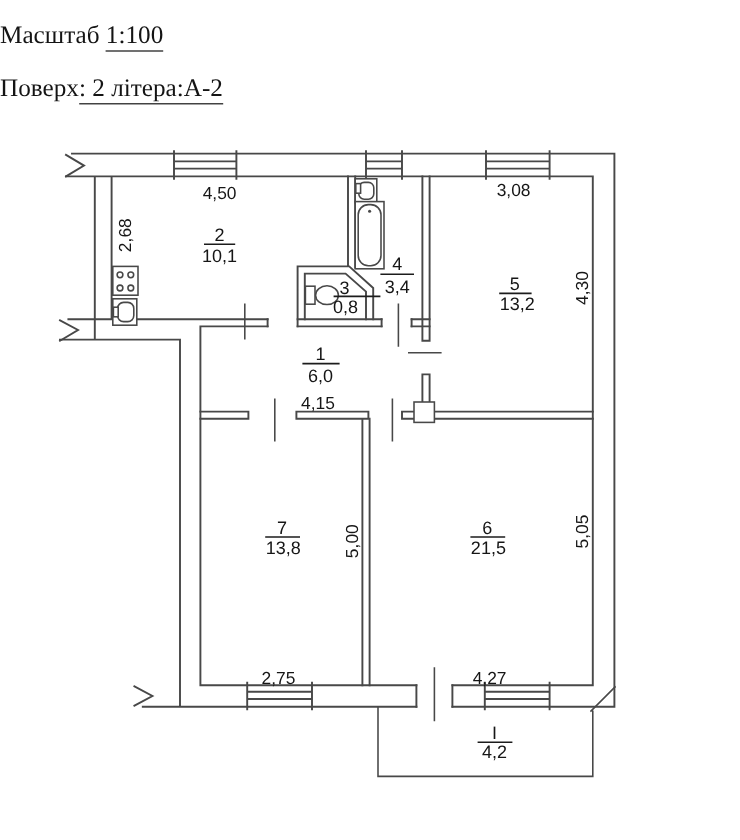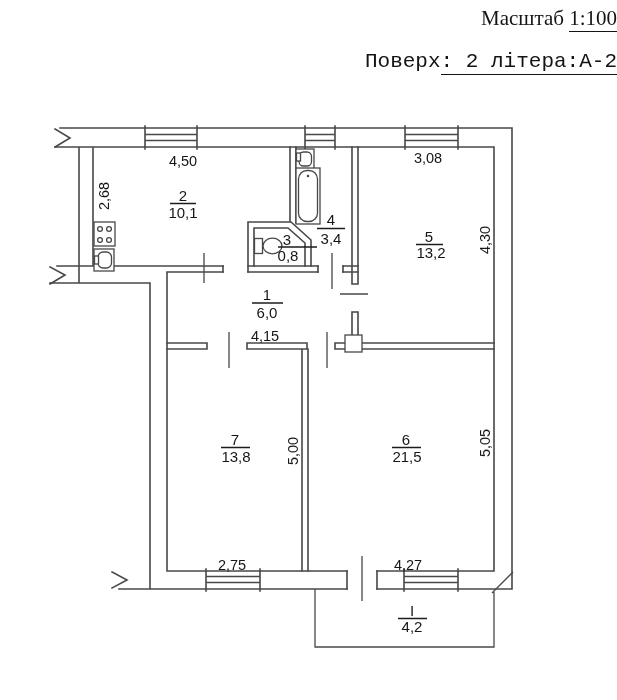--- a/index.html
+++ b/index.html
@@ -1,21 +1,21 @@
 <!DOCTYPE html>
 <html><head>
 <meta charset="utf-8">
 <style>
   html,body{margin:0;padding:0;background:#fff;}
   .canvas{position:relative;width:617px;height:700px;background:#ffffff;overflow:hidden;
           font-family:"Liberation Sans",sans-serif;}
-  .hdr{position:absolute;left:0;width:100%;text-align:right;color:#141414;
-       font-family:"Liberation Serif",serif;font-size:21px;}
+  .hdr{position:absolute;left:0;width:100%;text-align:left;color:#141414;
+       font-family:"Liberation Serif",serif;font-size:21px;margin-top:11px;}
   .hdr1{top:6px;}
-  .hdr2{top:50px;font-family:Liberation Mono, monospace;}
+  .hdr2{top:50px;}
   .u{border-bottom:1.6px solid #141414;padding-bottom:1px;}
   svg{position:absolute;left:0;top:0;}
   .w{stroke:#484848;stroke-width:1.6;fill:none;stroke-linecap:square;}
   .thin{stroke:#484848;stroke-width:1.3;fill:none;}
   .fx{stroke:#484848;stroke-width:1.3;fill:#ffffff;}
   .bar{stroke:#1c1c1c;stroke-width:1.3;fill:none;}
   text{fill:#161616;}
   .rt{font-family:"Liberation Sans",sans-serif;font-size:15px;text-anchor:middle;}
   .dm{font-family:"Liberation Sans",sans-serif;font-size:14.5px;text-anchor:middle;}
 </style>

